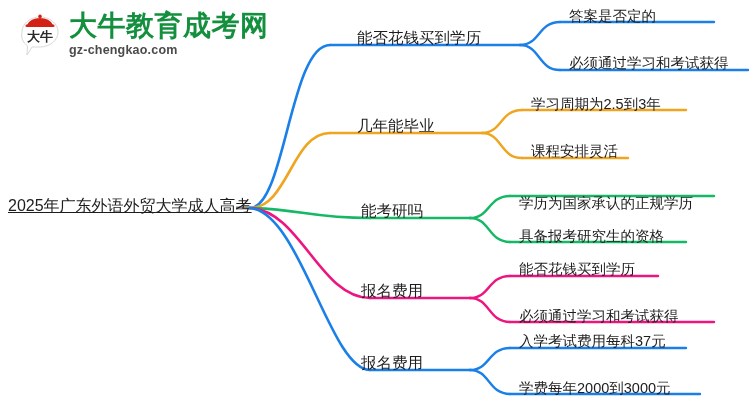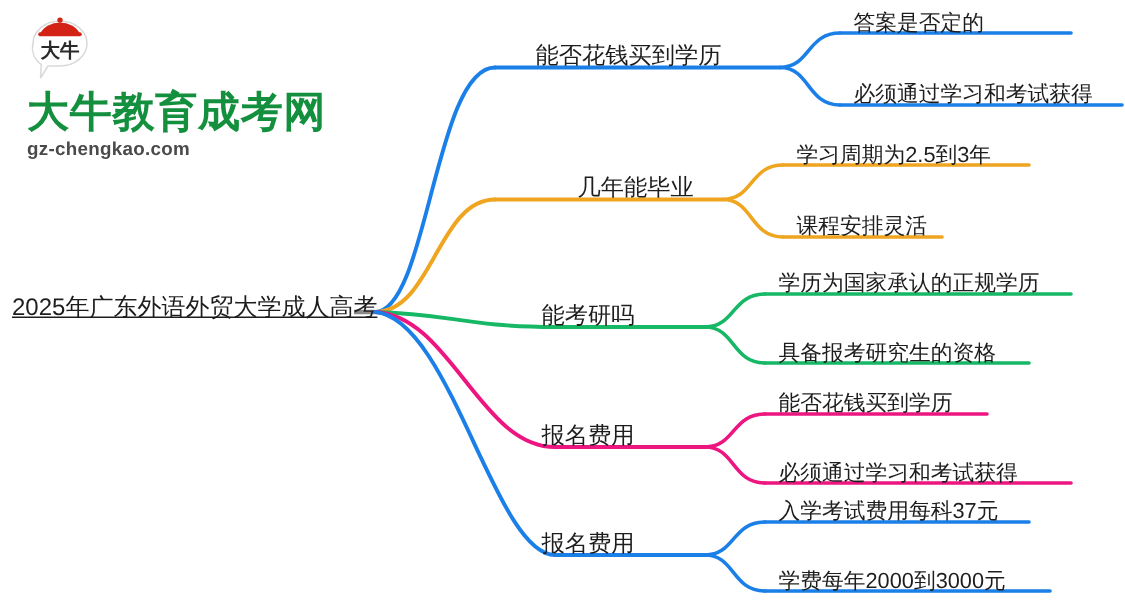--- a/index.html
+++ b/index.html
@@ -17,22 +17,22 @@
   }
 
   
   #logo {
     position: absolute;
     left: 18px;
     top: 8px;
     width: 190px;
     height: 52px;
     display: flex;
+    align-items: center;
     gap: 7px;
-    flex-direction: column;
   }
   #logo-mark {
     position: relative;
     width: 44px;
     height: 46px;
     flex: 0 0 44px;
   }
   #logo-text-wrap {
     display: flex;
     flex-direction: column;
@@ -164,26 +164,26 @@
 </svg>
 
 <div id="labels">
 
   <div class="node-label root-label">2025年广东外语外贸大学成人高考</div>
 
   <div class="node-label branch-label" style="left:357px; top:30px;">能否花钱买到学历</div>
   <div class="node-label leaf-label" style="left:569px; top:9px;">答案是否定的</div>
   <div class="node-label leaf-label" style="left:569px; top:56px;">必须通过学习和考试获得</div>
 
-  <div class="node-label branch-label" style="left:357px; top:118px;margin-left:28px;">几年能毕业</div>
+  <div class="node-label branch-label" style="left:357px; top:118px;">几年能毕业</div>
   <div class="node-label leaf-label" style="left:531px; top:97px;">学习周期为2.5到3年</div>
   <div class="node-label leaf-label" style="left:531px; top:144px;">课程安排灵活</div>
 
   <div class="node-label branch-label" style="left:361px; top:203px;">能考研吗</div>
-  <div class="node-label leaf-label" style="left:519px; top:182px;text-align:right;">学历为国家承认的正规学历</div>
+  <div class="node-label leaf-label" style="left:519px; top:196px;text-align:right;">学历为国家承认的正规学历</div>
   <div class="node-label leaf-label" style="left:519px; top:229px;">具备报考研究生的资格</div>
 
   <div class="node-label branch-label" style="left:361px; top:283px;">报名费用</div>
   <div class="node-label leaf-label" style="left:519px; top:262px;">能否花钱买到学历</div>
   <div class="node-label leaf-label" style="left:519px; top:309px;">必须通过学习和考试获得</div>
 
   <div class="node-label branch-label" style="left:361px; top:355px;">报名费用</div>
   <div class="node-label leaf-label" style="left:519px; top:334px;">入学考试费用每科37元</div>
   <div class="node-label leaf-label" style="left:519px; top:381px;">学费每年2000到3000元</div>
 </div>

